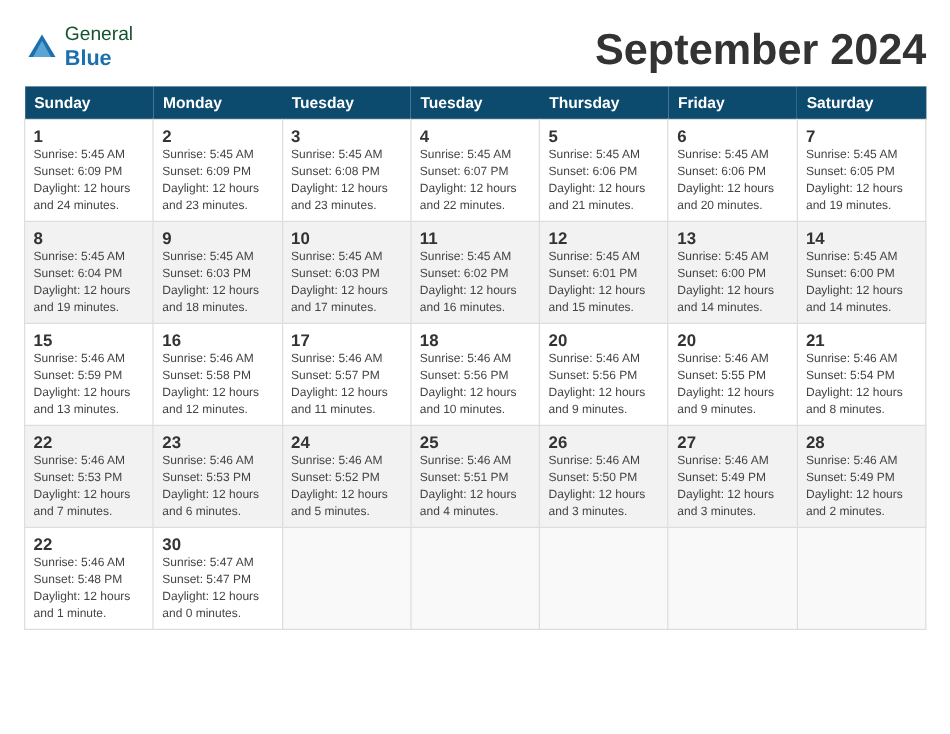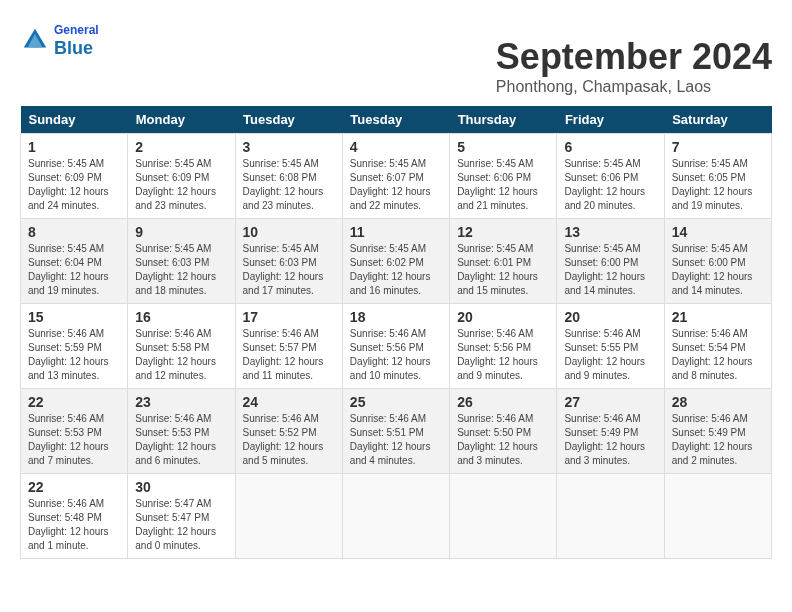--- a/index.html
+++ b/index.html
@@ -15,36 +15,35 @@
       justify-content: space-between;
       align-items: flex-start;
       margin-bottom: 10px;
     }
     .logo {
       display: flex;
       align-items: center;
       gap: 4px;
     }
     .logo-text-general {
-      font-size: 12px;
-      font-weight: bold;
-      color: #1d4ed8;
+      font-size: 16px;
+      font-weight: normal;
+      color: #14532d;
     }
     .logo-text-blue {
       font-size: 18px;
       font-weight: bold;
       color: #1a6faf;
     }
     .logo-icon {
       width: 30px;
       height: 30px;
     }
     .title-block {
-      text-align: left;
-      margin-top: 16px;
+      text-align: center;
     }
     .month-title {
       font-size: 36px;
       font-weight: bold;
       color: #333;
     }
     .location-title {
       font-size: 16px;
       color: #555;
     }
@@ -99,21 +98,20 @@
       <polygon points="20,5 35,30 5,30" fill="#1a6faf"></polygon>
       <polygon points="20,12 30,30 10,30" fill="#5ba4d4"></polygon>
     </svg>
     <div>
       <span class="logo-text-general">General</span><br>
       <span class="logo-text-blue">Blue</span>
     </div>
   </div>
   <div class="title-block">
     <div class="month-title">September 2024</div>
-    <div class="location-title">Phonthong, Champasak, Laos</div>
   </div>
 </div>
 
 <table>
   <thead>
     <tr>
     <th>Sunday</th>
         <th>Monday</th>
         <th>Tuesday</th>
         <th>Tuesday</th>

